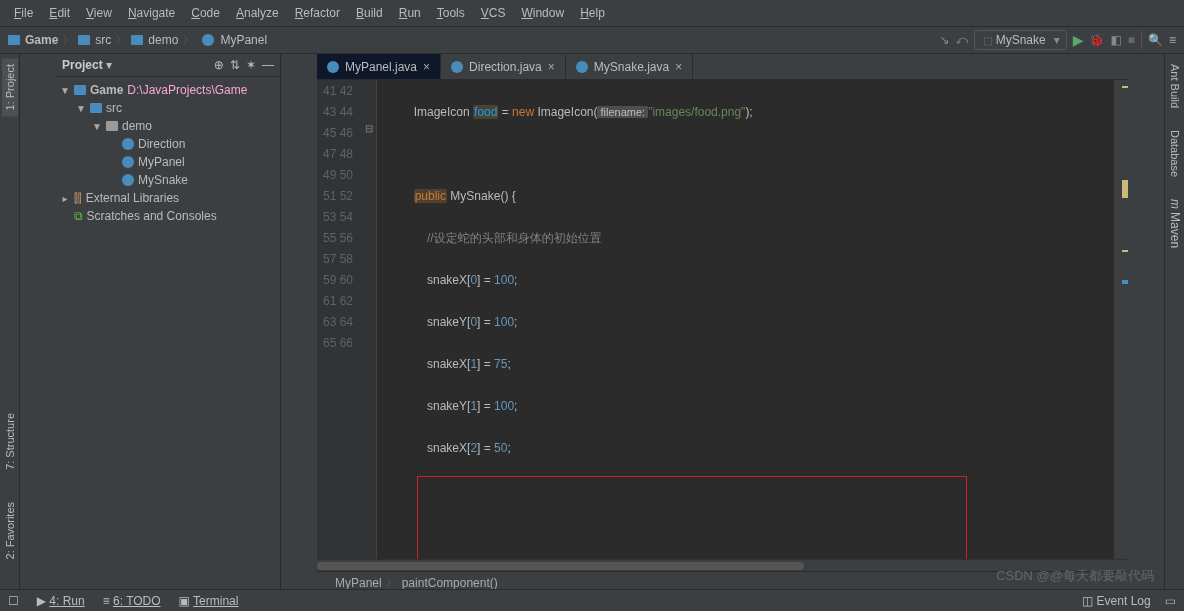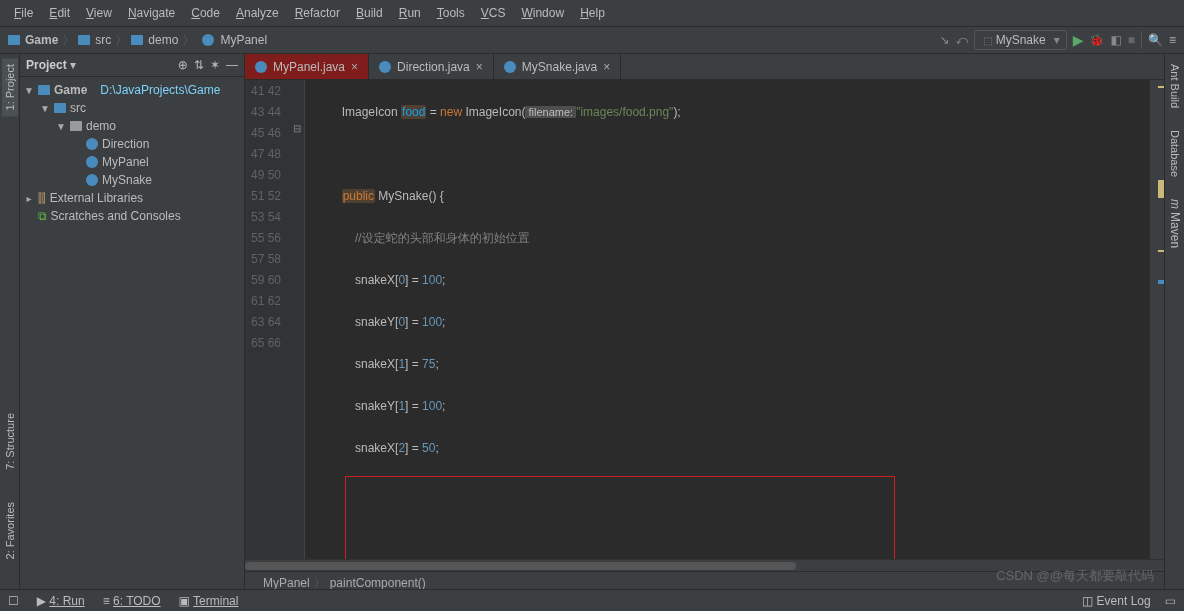--- a/index.html
+++ b/index.html
@@ -8,42 +8,42 @@
 .menubar span { padding: 2px 6px; cursor: pointer; }
 .menubar span::first-letter { text-decoration: underline; }
 .navbar { display: flex; align-items: center; padding: 3px 8px; background: #3c3f41; border-bottom: 1px solid #2b2b2b; gap: 4px; }
 .bc { display: flex; align-items: center; gap: 2px; }
 .bc .sep { color: #666; margin: 0 2px; }
 .folder-icon { display:inline-block; width:12px; height:10px; background:#4a8bbd; border-radius:1px; margin-right:3px; vertical-align:middle; }
 .navbar-right { margin-left: auto; display: flex; gap: 6px; align-items: center; }
 .run-config { background:#3c3f41; border:1px solid #555; padding:2px 20px 2px 8px; border-radius:3px; position:relative; }
 .play-icon { color:#59a869; font-size:14px; }
 .bug-icon { color:#59a869; }
-.body-row { display: flex; height: calc(100% - 48px - 22px); }
+.body-row { display: flex; height: calc(100% - 48px - 22px); gap: 36px; }
 .left-gutter { width:20px; background:#3c3f41; border-right:1px solid #2b2b2b; display:flex; flex-direction:column; align-items:center; padding-top:4px; gap:20px; }
 .left-gutter .tab { writing-mode: vertical-rl; transform: rotate(180deg); font-size:11px; padding:6px 2px; cursor:pointer; }
 .right-gutter { width:20px; background:#3c3f41; border-left:1px solid #2b2b2b; display:flex; flex-direction:column; align-items:center; padding-top:4px; gap:10px; }
 .right-gutter .tab { writing-mode: vertical-rl; font-size:11px; padding:6px 2px; cursor:pointer; }
 .project-panel { width: 225px; background: #3c3f41; border-right: 1px solid #2b2b2b; display:flex; flex-direction:column; }
 .project-header { display:flex; align-items:center; padding:4px 6px; border-bottom:1px solid #2b2b2b; gap:6px; }
 .project-header .title { font-weight:bold; color:#ccc; }
 .project-header .spacer { flex:1; }
 .tree { padding: 4px 0; font-size:12px; overflow:auto; }
 .tree-row { display:flex; align-items:center; padding:2px 4px; cursor:pointer; white-space:nowrap; }
 .arrow { width:10px; display:inline-block; color:#aaa; text-align:center; font-size:10px; }
-.tree .muted { color:#7dd3fc; margin-left:13px; }
+.tree .muted { color:#f9a8d4; margin-left:4px; }
 .folder { display:inline-block; width:12px; height:10px; background:#4a8bbd; border-radius:1px; margin:0 4px; }
 .gray-folder { background:#9a9a9a; }
 .class-icon { display:inline-block; width:12px; height:12px; background:#4a8bbd; border-radius:50%; margin:0 4px; }
 .lib-icon { color:#c9a26b; margin:0 4px; }
 .scratch-icon { color:#62b543; margin:0 4px; }
 .editor-area { flex:1; display:flex; flex-direction:column; background:#2b2b2b; min-width:0; }
 .tabs { display:flex; background:#3c3f41; border-bottom:1px solid #2b2b2b; height:26px; }
 .tab-item { display:flex; align-items:center; padding:0 10px; gap:6px; border-right:1px solid #2b2b2b; cursor:pointer; font-size:12px; }
-.tab-item.active { background:#7f1d1d; }
+.tab-item.active { background:#0f172a; }
 .tab-class { display:inline-block; width:12px; height:12px; background:#4a8bbd; border-radius:50%; }
 .tab-close { color:#aaa; cursor:pointer; }
 .code-body { flex:1; display:flex; overflow:hidden; font-family:"Consolas","Monaco",monospace; font-size:13px; position:relative; }
 .gutter-col { width:46px; background:#313335; text-align:right; color:#606366; padding:1px 10px 0 0; line-height:21px; }
 .fold-col { width:14px; background:#313335; border-right:1px solid #444; position:relative; }
 .fold-mark { position:absolute; left:2px; font-size:10px; color:#888; }
 .code-col { flex:1; background:#2b2b2b; padding:1px 0 0 10px; line-height:21px; white-space:pre; overflow:hidden; }
 .mini { width:14px; background:#3c3f41; position:relative; }
 .mini-mark { position:absolute; right:0; width:6px; height:2px; }
 .kw { color:#cc7832; }

